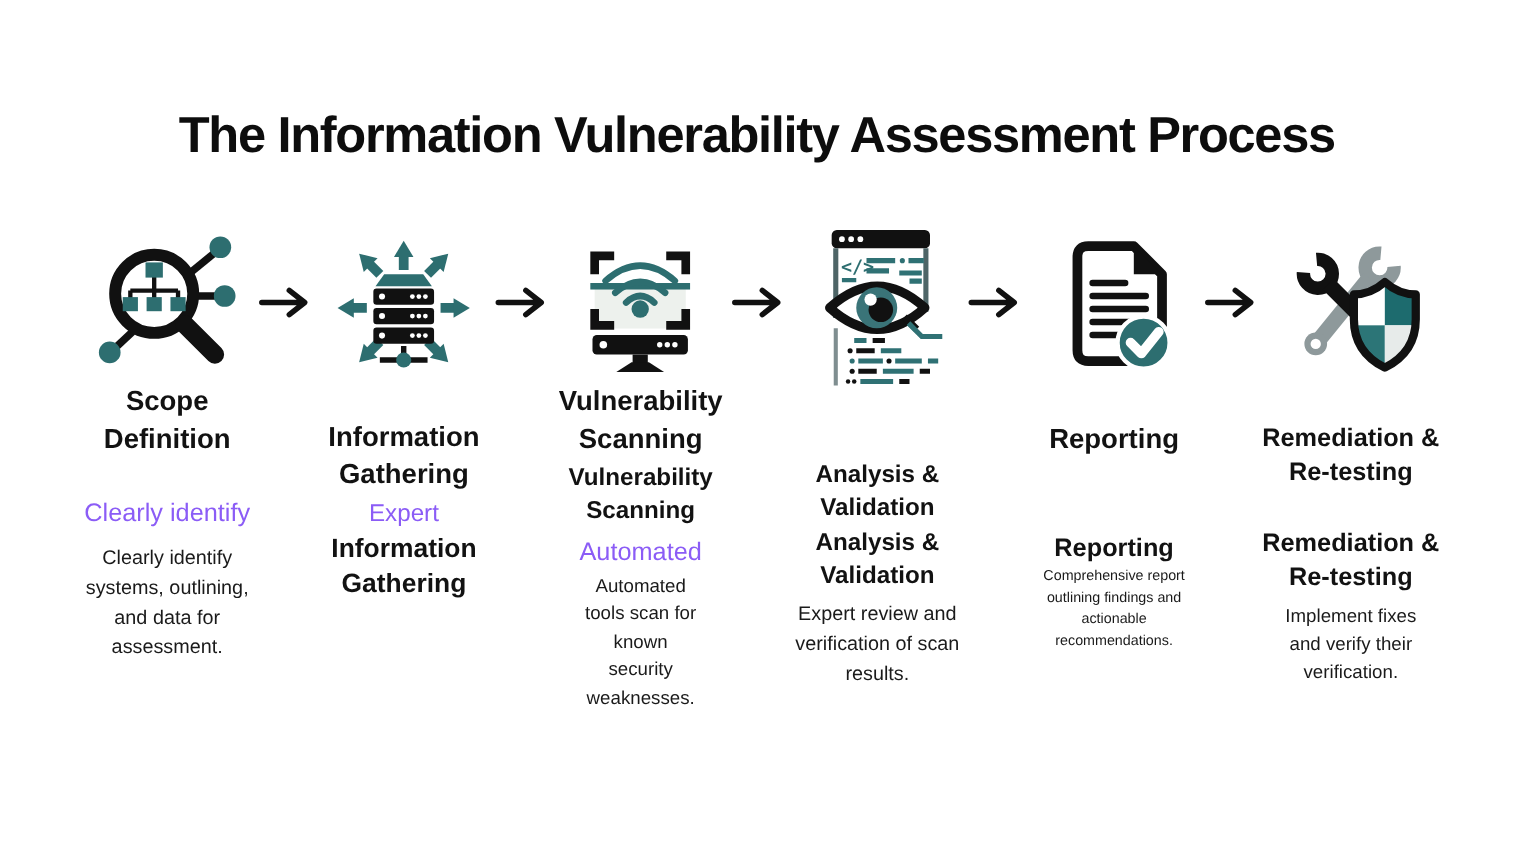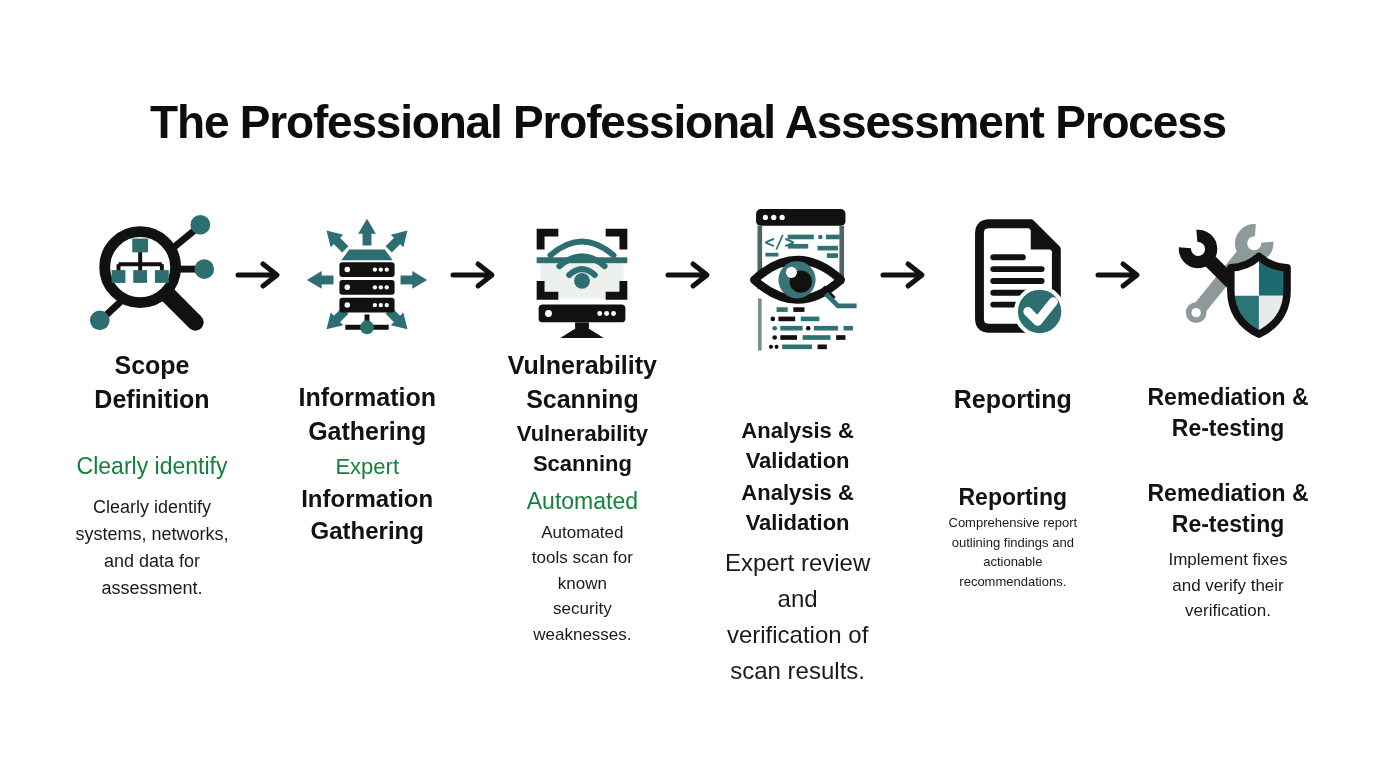--- a/index.html
+++ b/index.html
@@ -19,27 +19,27 @@
   }
   .step {
     flex:0 0 184px; width:184px;
     display:flex; flex-direction:column; align-items:center; text-align:center;
   }
   .icon-box { height:150px; display:flex; align-items:center; justify-content:center; }
   .arrow-cell { flex:1 1 0; min-width:0; display:flex; justify-content:center; }
   .arrow-cell svg { margin-top:57px; flex-shrink:0; overflow:visible; }
   .h   { font-weight:700; line-height:1.36; color:#121212; }
   .f25 { font-size:25px;text-align:center; } .f24 { font-size:24px; } .f23 { font-size:23px; } .f22 { font-size:22px; }
-  .sub { font-weight:400; line-height:1.3; color:#15803d; }
+  .sub { font-weight:400; line-height:1.3; color:#8b5cf6; }
   .desc{ font-weight:400; line-height:1.5; color:#1a1a1a; }
 </style>
 </head>
 <body>
 
-<h1 class="title">The Professional Professional Assessment Process</h1>
+<h1 class="title">The Information Vulnerability Assessment Process</h1>
 
 <div class="flow">
 
   <div class="step">
     <div class="icon-box">
       <svg width="138" height="138" viewBox="0 0 140 140">
         <line x1="92" y1="40" x2="114" y2="22" stroke="#111" stroke-width="7"></line>
         <circle cx="119" cy="17" r="10" fill="#2d6e70"></circle>
         <line x1="98" y1="62" x2="114" y2="62" stroke="#111" stroke-width="7"></line>
         <circle cx="123" cy="62" r="10" fill="#2d6e70"></circle>
@@ -53,21 +53,21 @@
         <line x1="58" y1="57" x2="58" y2="65" stroke="#111" stroke-width="4"></line>
         <line x1="80" y1="57" x2="80" y2="65" stroke="#111" stroke-width="4"></line>
         <rect x="50" y="31" width="16" height="14" fill="#2d6e70"></rect>
         <rect x="29" y="63" width="14" height="13" fill="#2d6e70"></rect>
         <rect x="51" y="63" width="14" height="13" fill="#2d6e70"></rect>
         <rect x="73" y="63" width="14" height="13" fill="#2d6e70"></rect>
       </svg>
     </div>
     <div class="h f25" style="margin-top:-4px;max-width:140px">Scope Definition</div>
     <div class="sub" style="margin-top:36px;font-size:23px">Clearly identify</div>
-    <div class="desc" style="margin-top:12px;font-size:18px;max-width:170px">Clearly identify systems, networks, and data for assessment.</div>
+    <div class="desc" style="margin-top:12px;font-size:18px;max-width:170px">Clearly identify systems, outlining, and data for assessment.</div>
   </div>
 
   <div class="arrow-cell">
     <svg width="48" height="32" viewBox="0 0 48 32">
         <path d="M2 16 H38 M27 5 L41 16 L27 27" fill="none" stroke="#111" stroke-width="5" stroke-linecap="round" stroke-linejoin="round"></path>
       </svg>
   </div>
 
   <div class="step">
     <div class="icon-box">
@@ -217,21 +217,21 @@
             <line x1="114" y1="150" x2="124" y2="150" stroke="#111"></line>
           <circle cx="44" cy="160" r="2.2" fill="#111"></circle>
             <circle cx="50" cy="160" r="2.2" fill="#111"></circle>
             <line x1="56" y1="160" x2="88" y2="160" stroke="#2f7174"></line>
             <line x1="94" y1="160" x2="104" y2="160" stroke="#111"></line>
         </g>
       </svg>
     </div>
     <div class="h f22" style="margin-top:64px;max-width:135px">Analysis &amp; Validation</div>
     <div class="h f22" style="margin-top:2px;max-width:135px">Analysis &amp; Validation</div>
-    <div class="desc" style="margin-top:7px;font-size:24px;max-width:160px">Expert review and verification of scan results.</div>
+    <div class="desc" style="margin-top:7px;font-size:18px;max-width:160px">Expert review and verification of scan results.</div>
   </div>
 
   <div class="arrow-cell">
     <svg width="48" height="32" viewBox="0 0 48 32">
         <path d="M2 16 H38 M27 5 L41 16 L27 27" fill="none" stroke="#111" stroke-width="5" stroke-linecap="round" stroke-linejoin="round"></path>
       </svg>
   </div>
 
   <div class="step">
     <div class="icon-box">

